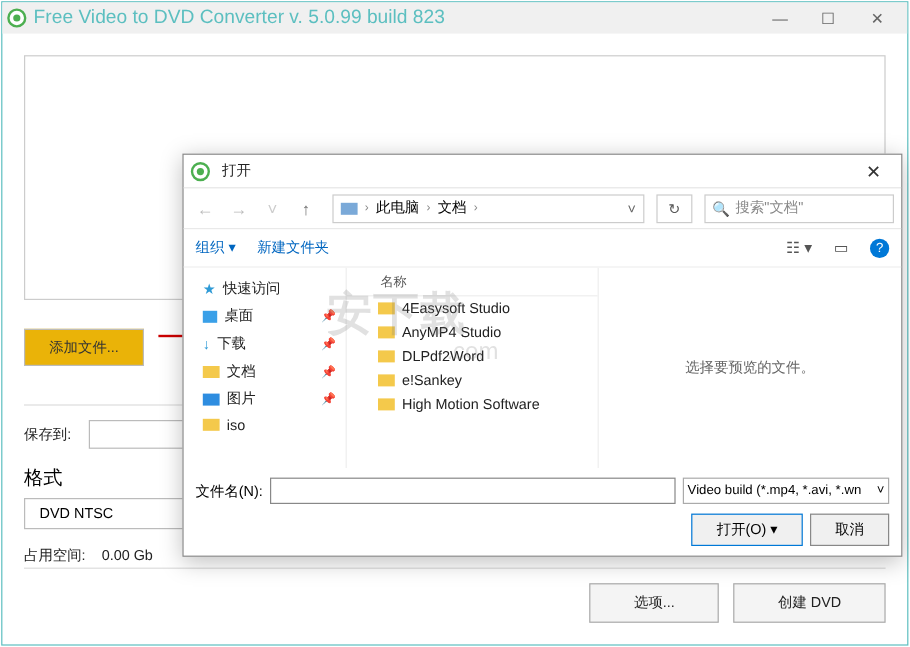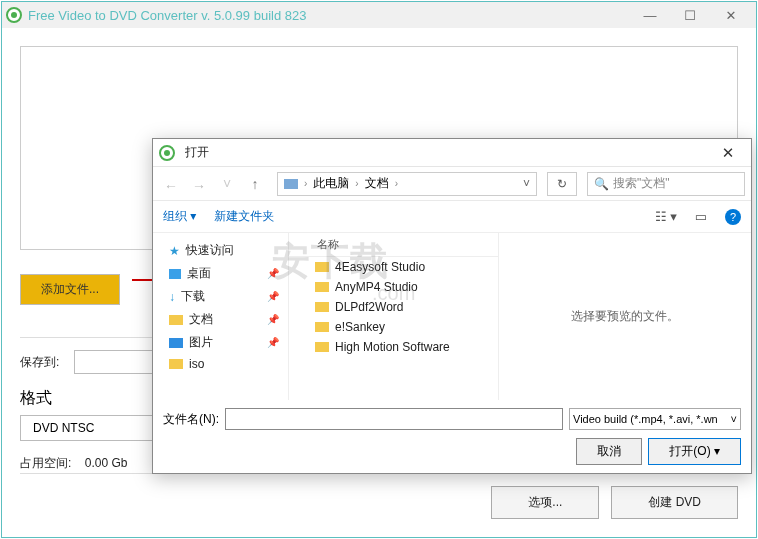--- a/index.html
+++ b/index.html
@@ -3,41 +3,41 @@
 <meta charset="utf-8">
 <style>
 * { margin: 0; padding: 0; box-sizing: border-box; font-family: "Microsoft YaHei", "Segoe UI", sans-serif; }
 body { width: 758px; height: 539px; background: #fff; overflow: hidden; position: relative; }
 
 
 .main-win { position: absolute; left: 1px; top: 1px; width: 756px; height: 537px; border: 1px solid #5cbfc0; background: #fff; }
 .main-title { display: flex; align-items: center; height: 26px; background: #f0f0f0; padding: 0 4px; }
 .app-icon { width: 16px; height: 16px; border-radius: 50%; background: #fff; border: 2px solid #4caf50; display: flex; align-items: center; justify-content: center; margin-right: 6px; }
 .app-icon::after { content: ""; width: 6px; height: 6px; border-radius: 50%; background: #4caf50; }
-.main-title-text { color: #5cbfc0; font-size: 13px; flex: 1; }
+.main-title-text { color: #5cbfc0; font-size: 16px; flex: 1; }
 .win-btns { display: flex; }
 .win-btn { width: 40px; height: 24px; display: flex; align-items: center; justify-content: center; color: #666; font-size: 13px; }
 .win-btn.close { width: 42px; }
 
 .main-body { padding: 18px; }
 .preview-area { border: 1px solid #ccc; height: 204px; background: #fff; margin-bottom: 24px; }
 .add-file-btn { display: inline-block; background: #eab308; border: 1px solid #bbb; padding: 6px 20px; font-size: 12px; color: #333; margin-bottom: 20px; }
 
 .form-row { display: flex; align-items: center; margin-bottom: 14px; font-size: 12px; color: #222; }
 .form-label { width: 54px; }
 .form-control { border: 1px solid #bbb; padding: 4px 8px; min-width: 110px; background: #fff; font-size: 12px; }
 .sep { border-top: 1px solid #ddd; margin: 12px 0; }
 .format-row { display: flex; flex-direction: column; gap: 6px; margin-bottom: 14px; }
 .space-row { font-size: 12px; color: #222; }
 
 .bottom-bar { position: absolute; left: 18px; right: 18px; bottom: 18px; display: flex; justify-content: flex-end; gap: 12px; border-top: 1px solid #ddd; padding-top: 12px; }
 .btn { border: 1px solid #aaa; background: #f4f4f4; padding: 7px 36px; font-size: 12px; color: #222; }
 
 
-.dlg { position: absolute; left: 152px; top: 138px; width: 600px; height: 336px; background: #fff; border: 1px solid #888; box-shadow: 0 4px 18px rgba(0,0,0,.25); display: flex; flex-direction: column; }
+.dlg { position: absolute; left: 152px; top: 128px; width: 600px; height: 336px; background: #fff; border: 1px solid #888; box-shadow: 0 4px 18px rgba(0,0,0,.25); display: flex; flex-direction: column; }
 .dlg-title { display: flex; align-items: center; height: 28px; padding: 0 6px; border-bottom: 1px solid #e5e5e5; }
 .dlg-title-text { flex: 1; font-size: 12px; padding-left: 4px; color: #222; }
 .dlg-close { width: 34px; text-align: center; font-size: 15px; color: #333; }
 
 .nav-row { display: flex; align-items: center; height: 34px; padding: 0 6px; gap: 4px; border-bottom: 1px solid #e9e9e9; }
 .nav-arrow { width: 24px; height: 24px; display: flex; align-items: center; justify-content: center; color: #bbb; font-size: 14px; }
 .nav-arrow.up { color: #777; }
 .crumb { flex: 1; border: 1px solid #ccc; height: 24px; display: flex; align-items: center; padding: 0 6px; font-size: 12px; gap: 6px; margin: 0 6px; }
 .crumb .sep-ar { color: #888; font-size: 10px; }
 .refresh { width: 30px; height: 24px; border: 1px solid #ccc; display: flex; align-items: center; justify-content: center; color: #555; font-size: 12px; margin-right: 6px; }
@@ -229,20 +229,20 @@
   <div class="dlg-bottom">
     <div class="filename-row">
       <label>文件名(N):</label>
       <input type="text" style="">
       <div class="filter-sel">
           <span>Video build (*.mp4, *.avi, *.wn</span>
           <span>˅</span>
         </div>
     </div>
     <div class="dlg-btns">
+      <div class="dlg-btn primary"><span>打开(O)</span> ▾</div>
       <div class="dlg-btn">取消</div>
-      <div class="dlg-btn primary"><span>打开(O)</span> ▾</div>
     </div>
   </div>
 </div>
 
 <div class="wm">安下载</div>
 <div class="wm2">.com</div>
 
 </body></html>

